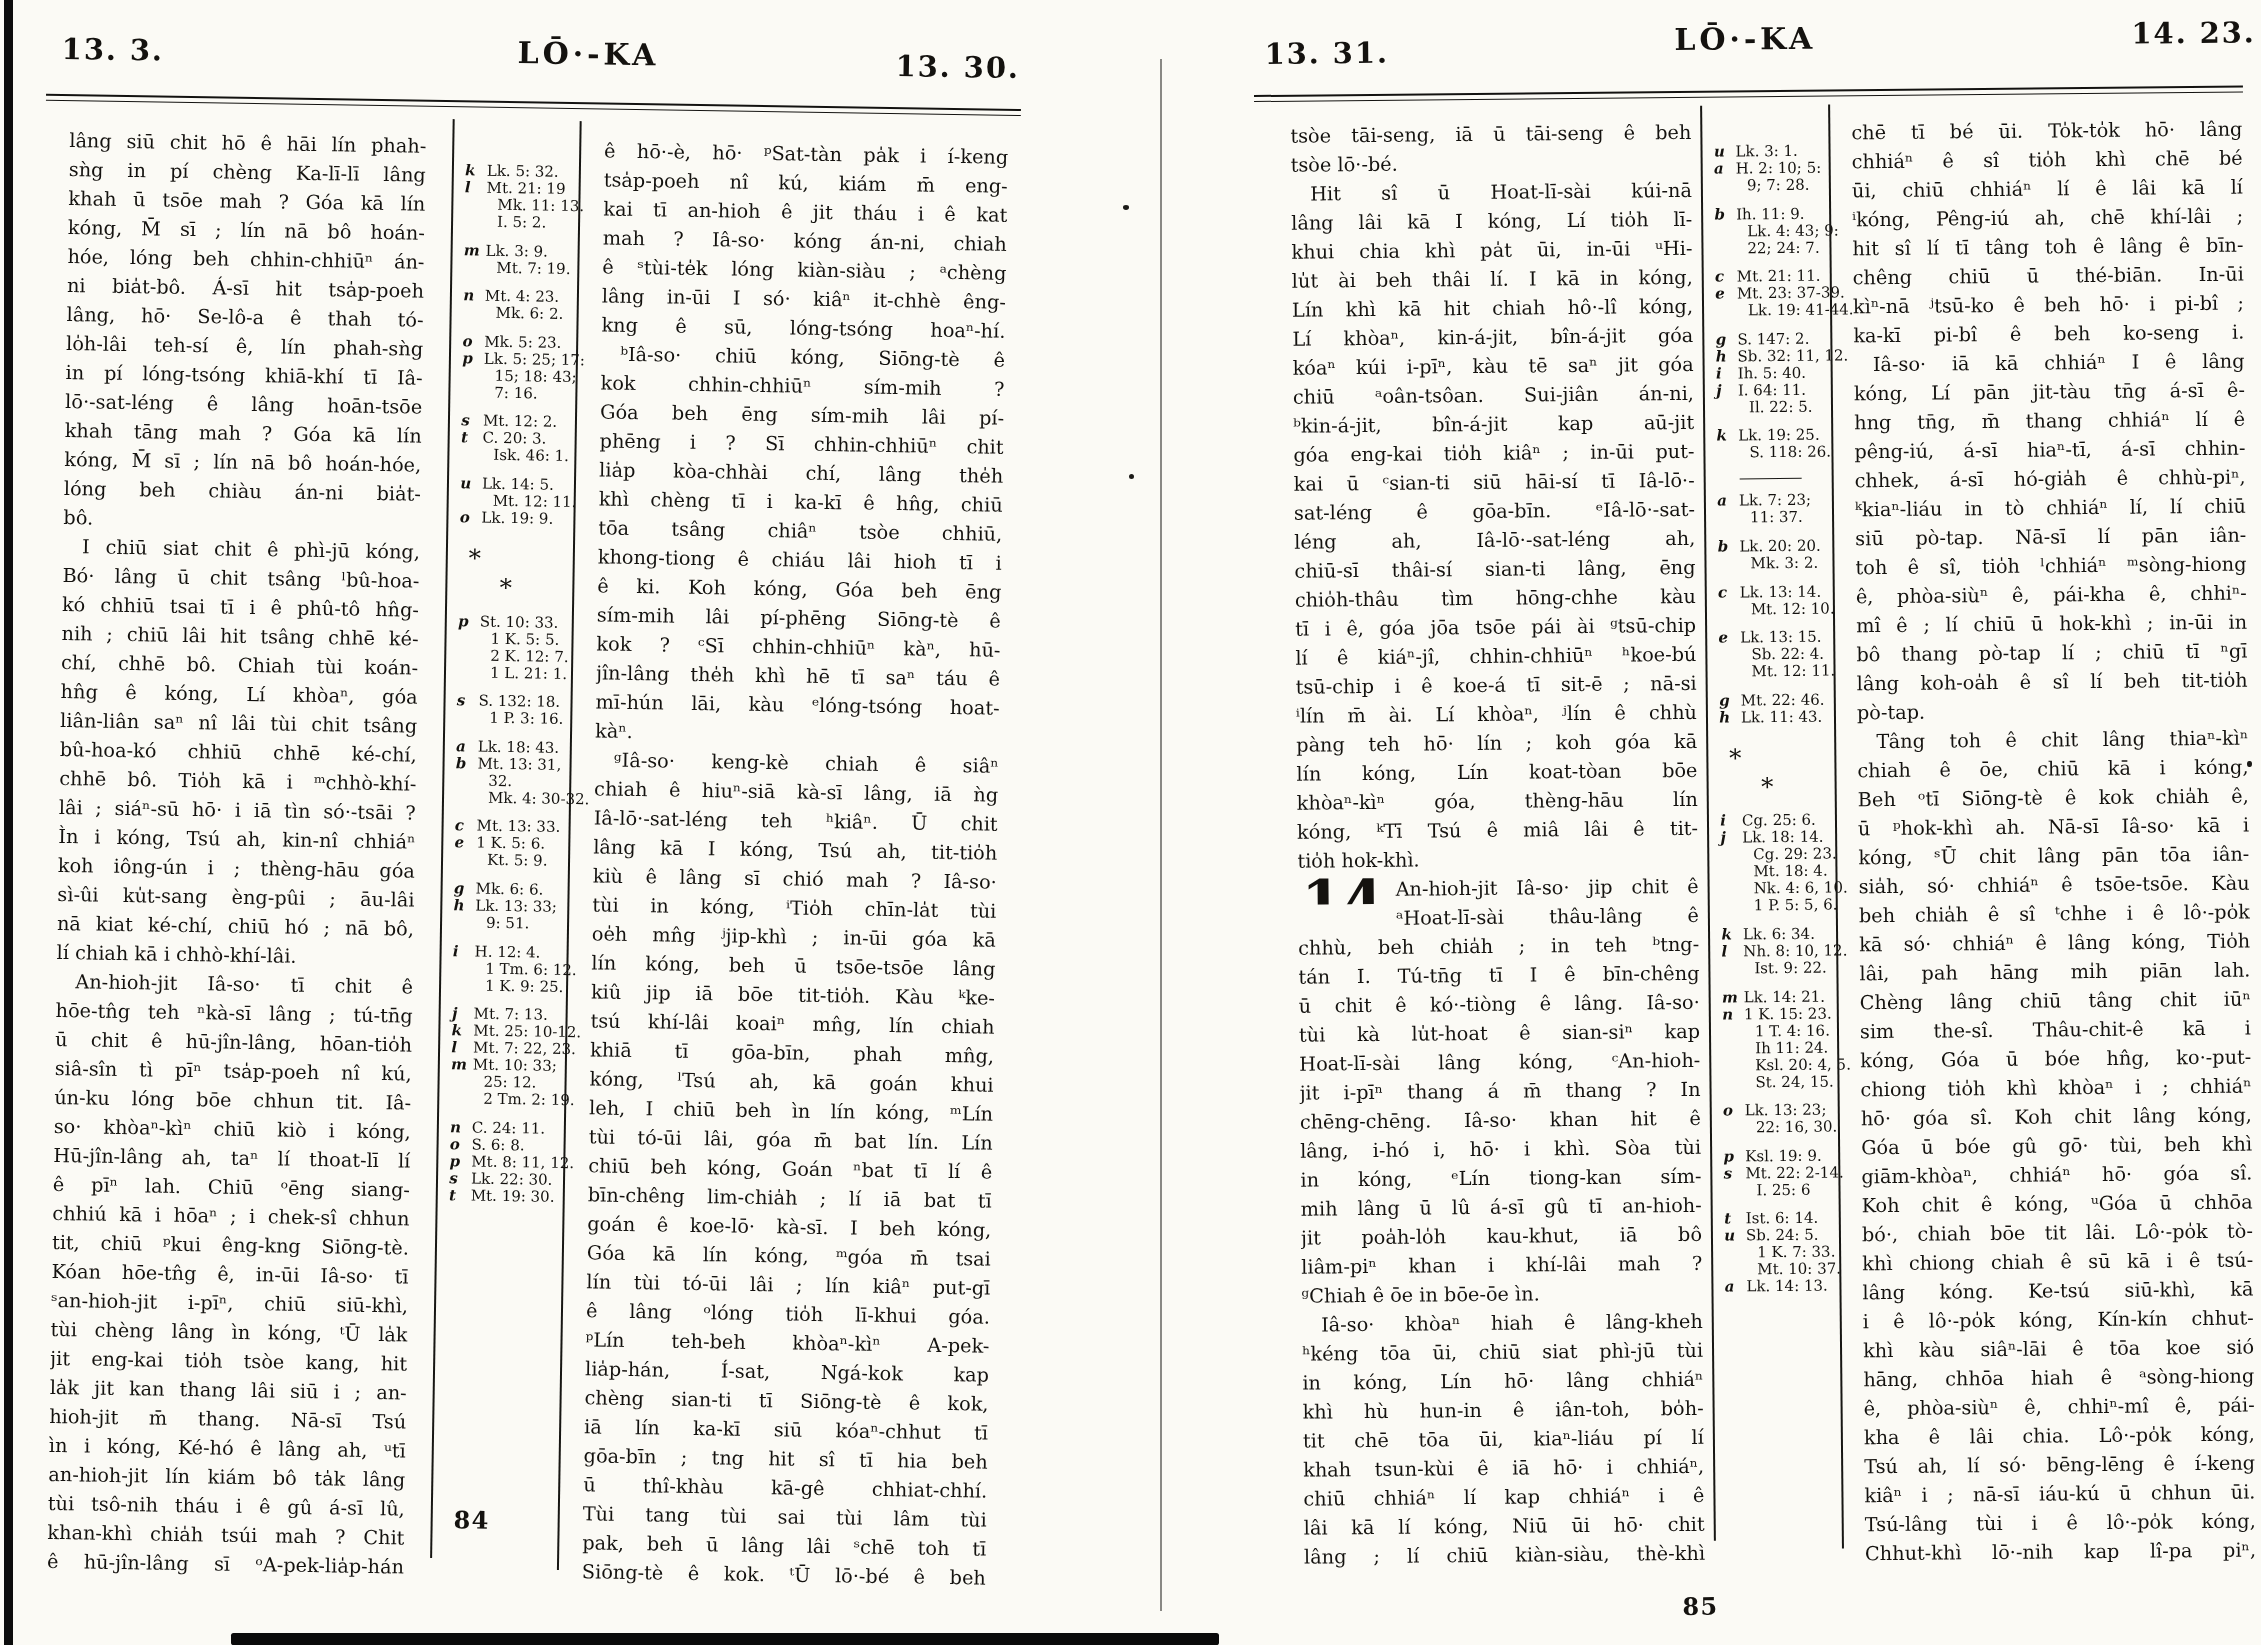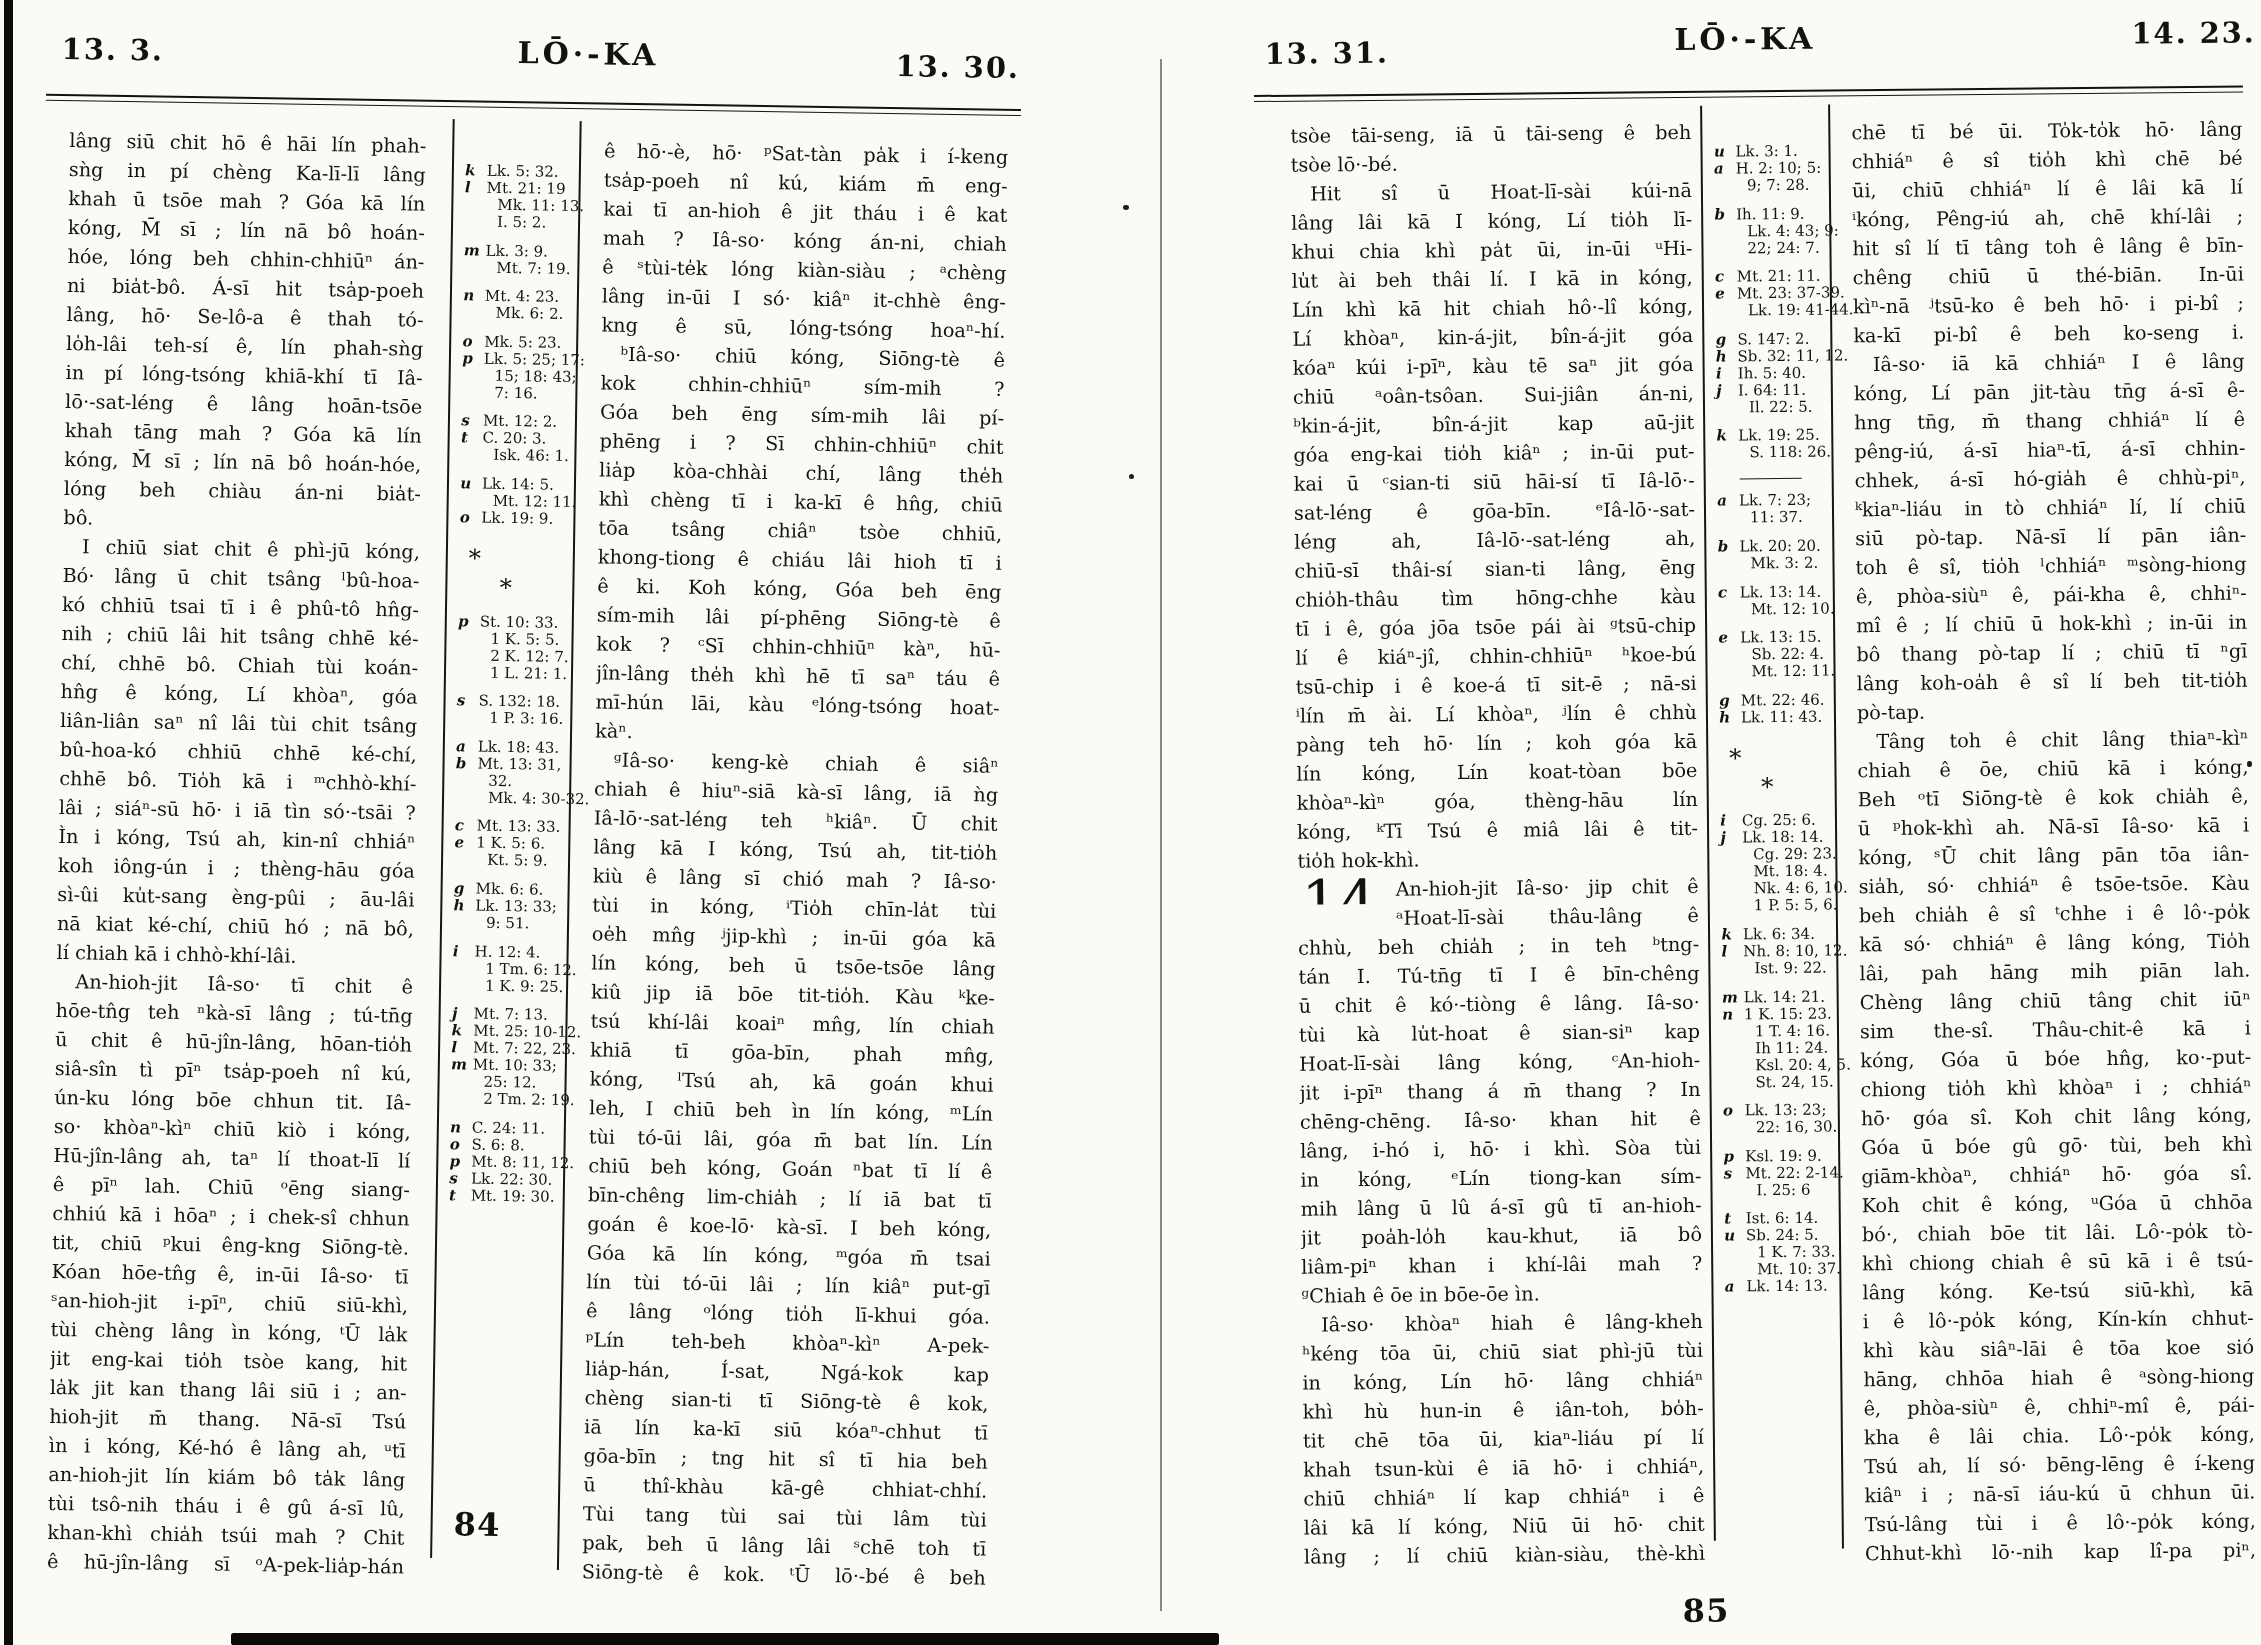--- a/index.html
+++ b/index.html
@@ -26,33 +26,33 @@
   .hdr-rule{position:absolute;height:3.9px;border-top:2.6px solid #131210;border-bottom:1.9px solid #131210;}
 
   .vrule{position:absolute;width:1.9px;background:#171613;}
 
   
   .col{position:absolute;}
   .tl{position:relative;height:29px;overflow:hidden;font-size:19.3px;line-height:29px;
       text-align:justify;text-align-last:justify;white-space:normal;}
   .tl.short{text-align-last:left;}
   .tl.ch,.tl.chi{padding-left:98px;}
-  .chnum{position:absolute;left:3.9px;top:-2.6px;font-size:59px;line-height:59px;font-weight:normal;
+  .chnum{position:absolute;left:3.9px;top:-2.6px;font-size:59px;line-height:59px;font-weight:bold;
          text-align:center;text-align-last:left;}
 
   
   .refs{position:absolute;font-size:15px;}
   .rl{position:relative;padding-left:23px;line-height:17px;white-space:nowrap;}
   .rl.ind{padding-left:34px;}
   .rl.gap{margin-top:11.6px;}
   .rm{position:absolute;left:1.3px;font-style:italic;font-weight:bold;}
   .rstars{text-align:center;font-size:24.5px;letter-spacing:19.3px;margin:17px 0 11.6px 0;padding-left:6.4px;}
   .rhr{width:62px;border-top:1.9px solid #171613;margin:17px auto 13px auto;}
 
-  .pagenum{position:absolute;font-size:32px;font-weight:bold;letter-spacing:1.3px;}
+  .pagenum{position:absolute;font-size:24px;font-weight:bold;letter-spacing:1.3px;}
 </style>
 </head>
 <body>
 
 <div class="scan">
 
   <div class="edge-left"></div>
   <div class="edge-bottom"></div>
   <div class="gutter-line"></div>
   <div class="speck" style="left:1123px;top:205px;width:6.4px;height:5.2px;"></div>

